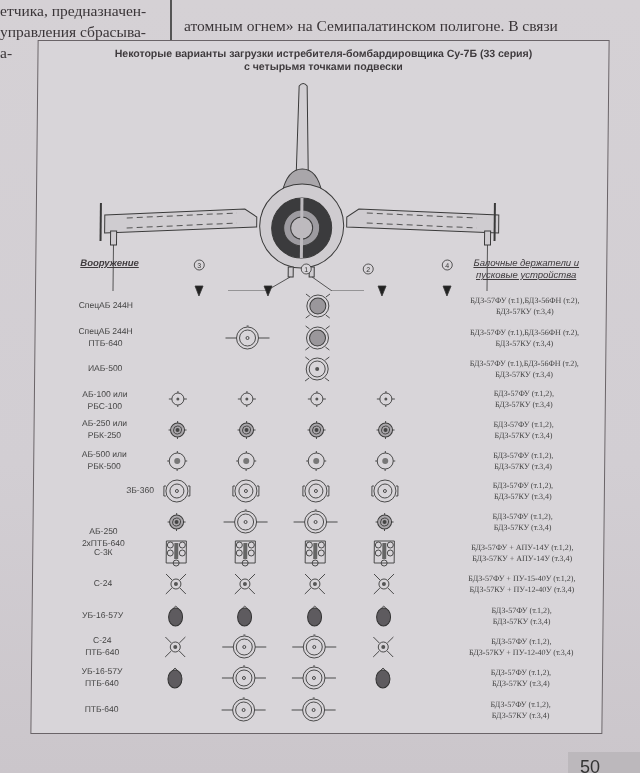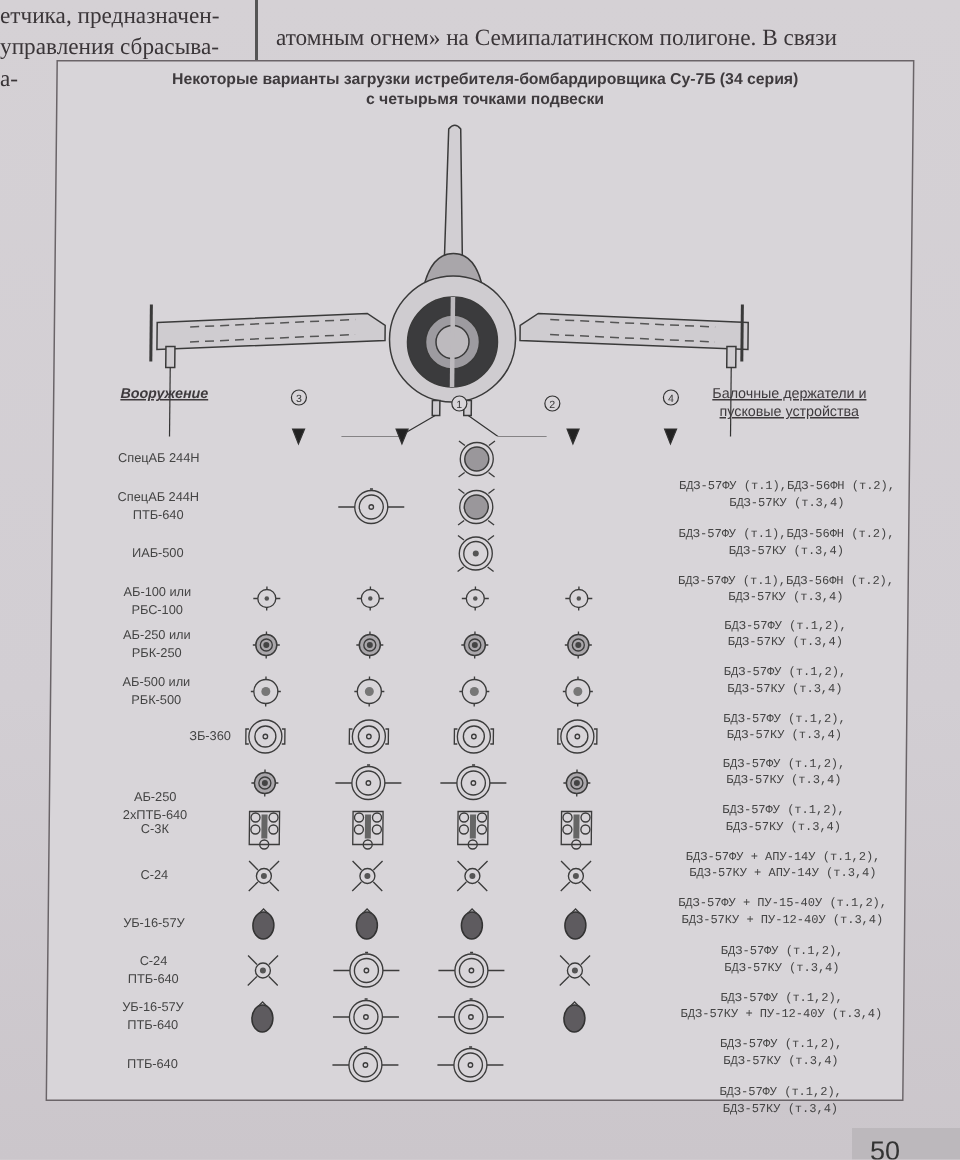--- a/index.html
+++ b/index.html
@@ -7,24 +7,24 @@
   .page{position:absolute;left:0;top:0;width:640px;height:773px;background:linear-gradient(180deg,#d5d1d5 0%,#d2ced3 60%,#cbc6cb 100%);}
   .col-left{position:absolute;left:0;top:0;width:162px;font-size:15.5px;line-height:21px;color:#3a3538;}
   .col-left .ln{white-space:nowrap;height:21px;}
   .col-left .frag{position:absolute;left:0;font-size:14px;color:#3a3538;}
   .divider{position:absolute;left:170px;top:0;width:1.5px;height:40px;background:#555;}
   .col-right{position:absolute;left:184px;top:-6px;width:450px;font-size:15.5px;line-height:21px;color:#3a3538;}
   .col-right .ln{white-space:nowrap;height:21px;}
   .figure{position:absolute;left:34px;top:40px;width:570px;height:692px;border:1.5px solid #6a6468;background:#d8d5d9;transform:skewX(-0.6deg);}
   .fig-title{position:absolute;left:0;top:6px;width:100%;text-align:center;font-family:"Liberation Sans",sans-serif;font-weight:bold;font-size:10.5px;line-height:13px;color:#3e3a3d;}
   .hdr-left{position:absolute;left:44px;top:216px;font-family:"Liberation Sans",sans-serif;font-style:italic;font-weight:bold;font-size:9.5px;text-decoration:underline;color:#3e3a3d;}
-  .hdr-right{position:absolute;left:420px;top:216px;width:140px;text-align:center;font-family:"Liberation Sans",sans-serif;font-size:9.5px;line-height:12px;text-decoration:underline;color:#3e3a3d;}
+  .hdr-right{position:absolute;left:420px;top:216px;width:140px;text-align:center;font-family:"Liberation Sans",sans-serif;font-style:italic;font-size:9.5px;line-height:12px;text-decoration:underline;color:#3e3a3d;}
   .row{position:absolute;left:0;width:100%;}
   .row .name{position:absolute;left:20px;width:100px;text-align:center;font-family:"Liberation Sans",sans-serif;font-size:8.5px;line-height:12px;color:#444;}
-  .row .racks{position:absolute;left:414px;width:150px;text-align:center;font-family:Liberation Mono, monospace;font-size:8px;line-height:11px;color:#444;white-space:nowrap;margin-top:24px;}
+  .row .racks{position:absolute;left:414px;width:150px;text-align:center;font-family:Liberation Serif, serif;font-size:8px;line-height:11px;color:#444;white-space:nowrap;}
   .row .cell{position:absolute;width:40px;height:30px;}
   .aircraft{position:absolute;left:60px;top:40px;width:460px;height:210px;}
   .pagenum{position:absolute;left:568px;top:752px;width:72px;height:21px;background:#bcb8bc;font-family:"Liberation Sans",sans-serif;font-size:18px;color:#333;padding-left:12px;box-sizing:border-box;line-height:30px;}
 </style>
 </head>
 <body>
 
 <div class="page">
 
   <div class="col-left">
@@ -49,21 +49,21 @@
 
   <div class="divider"></div>
 
   <div class="col-right">
     <div class="ln"></div>
     <div class="ln">атомным огнем» на Семипалатинском полигоне. В связи</div>
   </div>
 
   <div class="figure">
     <div class="fig-title">
-      <div>Некоторые варианты загрузки истребителя-бомбардировщика Су-7Б (34 серия)</div>
+      <div>Некоторые варианты загрузки истребителя-бомбардировщика Су-7Б (33 серия)</div>
       <div>с четырьмя точками подвески</div>
     </div>
 
     <svg class="aircraft" viewBox="0 0 460 210" xmlns="http://www.w3.org/2000/svg">
       <g fill="none" stroke="#3a3a3a" stroke-width="1">
 
         <path d="M201 5 Q205 0 209 5 L211 92 L199 92 Z" fill="#d2cfd3"></path>
 
         <path d="M8 134 L148 128 L160 136 L160 146 L8 152 Z" fill="#cfccd0"></path>
         <path d="M402 134 L262 128 L250 136 L250 146 L402 152 Z" fill="#cfccd0"></path>

